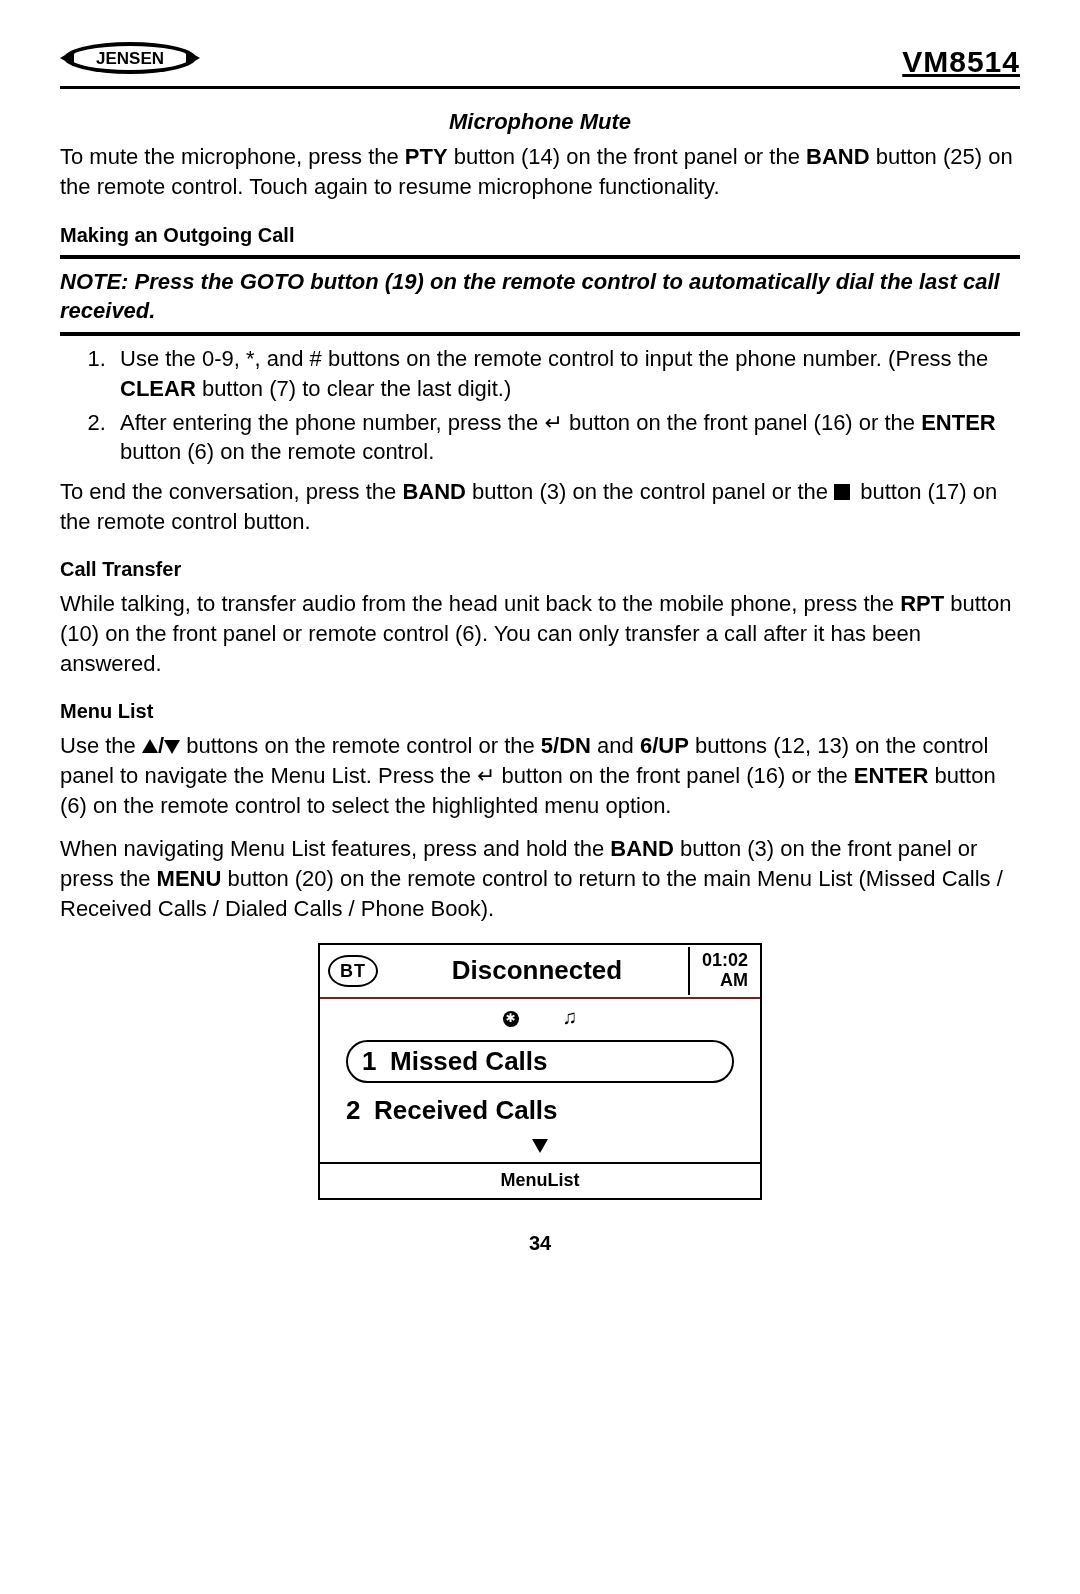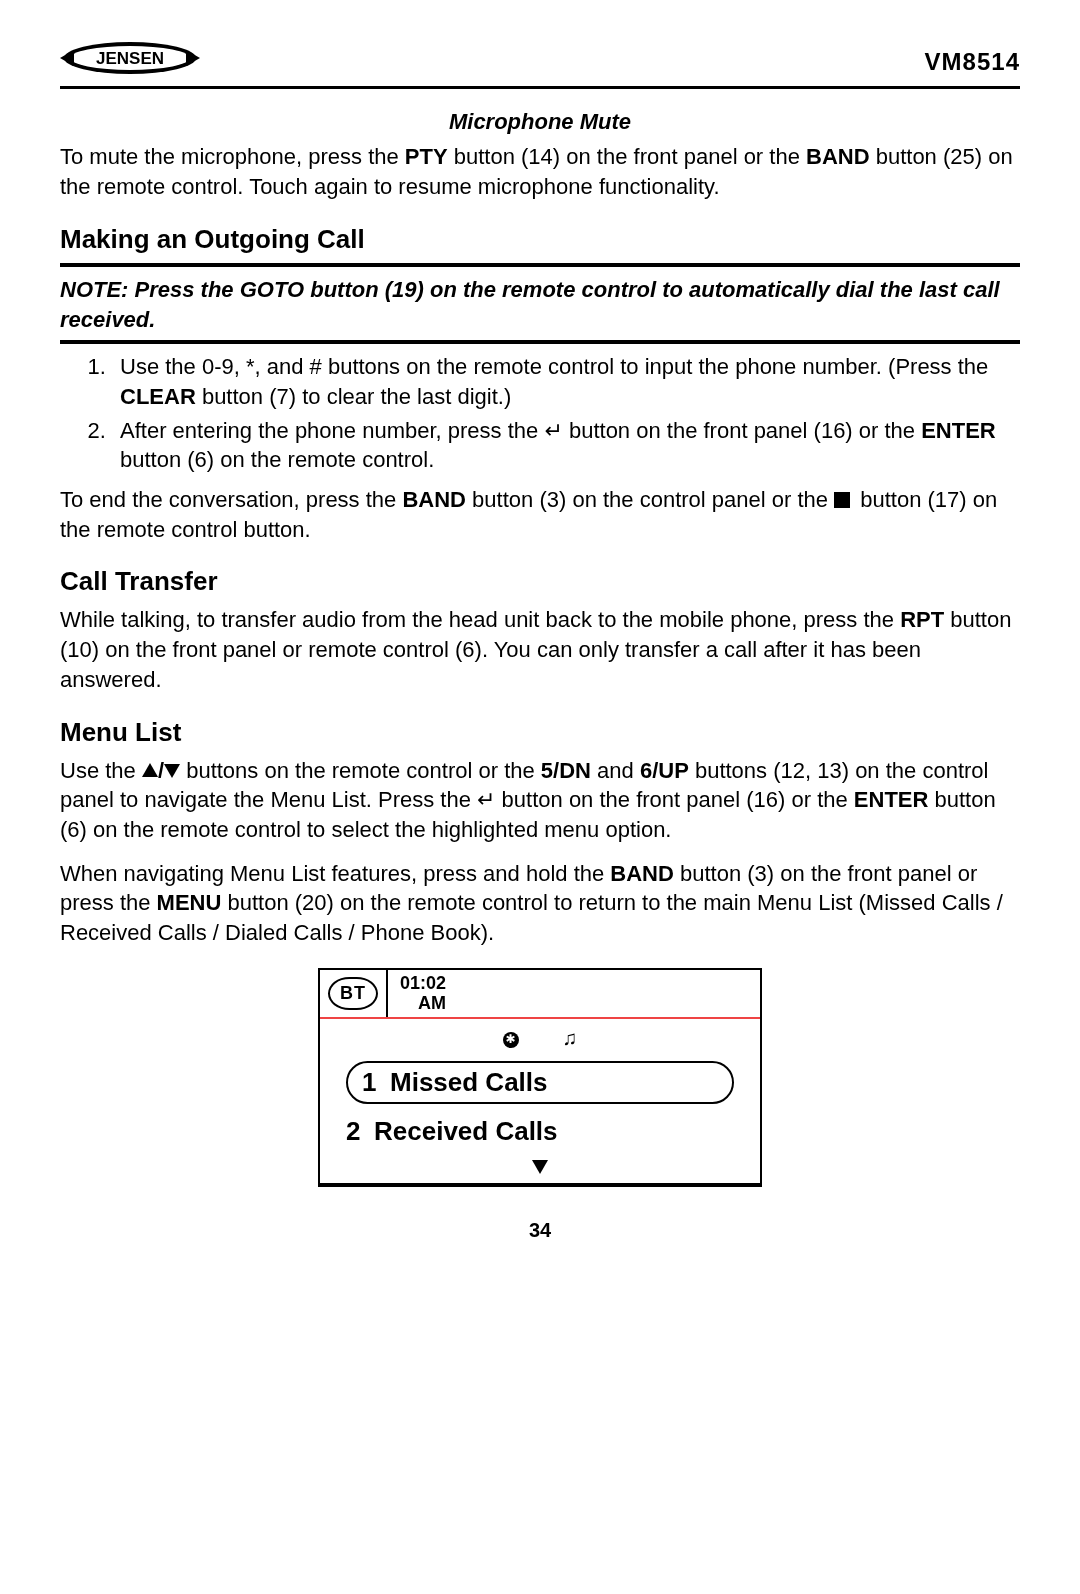--- a/index.html
+++ b/index.html
@@ -19,36 +19,37 @@
     align-items: center;
     border-bottom: 3px solid #000;
     padding-bottom: 2px;
     margin-bottom: 18px;
   }
   .logo {
     display: inline-block;
   }
   .model {
     font-weight: 900;
-    font-size: 24px;
+    font-size: 30px;
     letter-spacing: 1px;
+    text-decoration: underline;
   }
   .subhead-italic {
     font-style: italic;
     font-weight: bold;
     margin: 8px 0 6px 0;
     font-size: 22px;
     text-align: center;
   }
   p {
     margin: 6px 0 14px 0;
   }
   .h2 {
     font-weight: 900;
-    font-size: 26px;
+    font-size: 20px;
     margin: 20px 0 6px 0;
   }
   .rule-heavy {
     border-top: 4px solid #000;
     margin: 6px 0 8px 0;
   }
   .note {
     font-style: italic;
     font-weight: bold;
     margin: 4px 0 6px 0;
@@ -92,21 +93,21 @@
     margin-bottom: 1px;
   }
   .screen {
     width: 440px;
     margin: 20px auto 30px auto;
     border: 2px solid #000;
   }
   .screen-row {
     display: flex;
     align-items: center;
-    border-bottom: 2px solid #ef4444;
+    border-bottom: 2px solid #7f1d1d;
   }
   .screen-row:last-child { border-bottom: none; }
   .bt-badge {
     border: 2px solid #000;
     border-radius: 50% / 60%;
     font-weight: 900;
     font-size: 18px;
     padding: 2px 10px;
     margin: 6px 8px;
     letter-spacing: 1px;
@@ -241,20 +242,21 @@
 <p>
   <span>Use the </span><span class="tri-up"></span><span class="b">/</span><span class="tri-down"></span><span> buttons on the remote control or the </span><span class="b">5/DN</span><span> and </span><span class="b">6/UP</span><span> buttons (12, 13) on the control panel to navigate the Menu List. Press the </span><span class="enter-glyph">↵</span><span> button on the front panel (16) or the </span><span class="b">ENTER</span><span> button (6) on the remote control to select the highlighted menu option.</span>
 </p>
 <p>
   <span>When navigating Menu List features, press and hold the </span><span class="b">BAND</span><span> button (3) on the front panel or press the </span><span class="b">MENU</span><span> button (20) on the remote control to return to the main Menu List (Missed Calls / Received Calls / Dialed Calls / Phone Book).</span>
 </p>
 
 <div class="screen">
   <div class="screen-row">
     <span class="bt-badge">BT</span>
+    <span class="status-title">Disconnected</span>
     <span class="clock">
       <div>01:02</div>
       <div>AM</div>
     </span>
   </div>
   <div class="screen-row icon-row">
     <span class="icon"><span class="bt-symbol"></span></span>
     <span class="icon musicnote">♫</span>
   </div>
   <div class="menu-item highlight">
@@ -263,15 +265,16 @@
       <span>Missed Calls</span>
     </div>
   </div>
   <div class="menu-item" style="padding-left:26px;">
     <span class="num">2</span>
     <span>Received Calls</span>
   </div>
   <div class="down-arrow-row">
     <span class="tri-down"></span>
   </div>
+  <div class="footer-label">MenuList</div>
 </div>
 
 <div class="page-num">34</div>
 
 </body></html>

